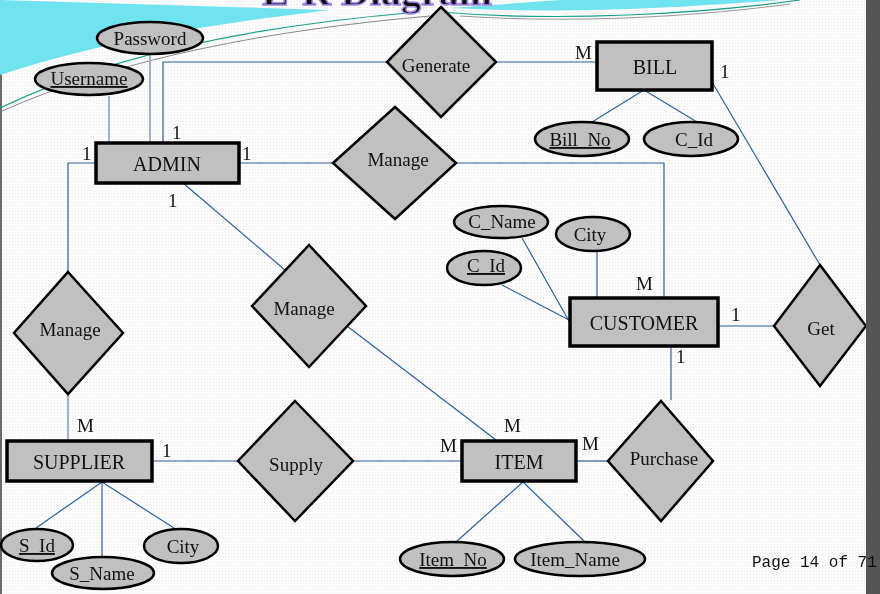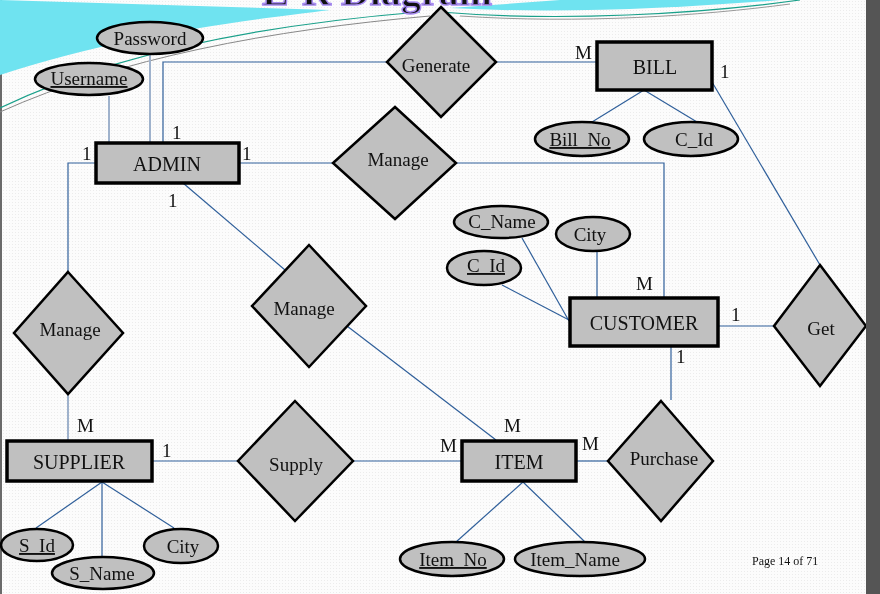--- a/index.html
+++ b/index.html
@@ -22,22 +22,22 @@
     .attr ellipse { fill: #c0c0c0; stroke: #000; stroke-width: 2.5; }
     .ln { stroke: #2f5f9a; stroke-width: 1.2; fill: none; }
     .ln-light { stroke: #9fb2cc; stroke-width: 2; fill: none; }
     text { font-family: "Liberation Serif", "DejaVu Serif", serif; fill: #111; }
     .lbl-ent { font-size: 20px; }
     .lbl-rel { font-size: 19px; }
     .lbl-attr { font-size: 19px; }
     .card { font-size: 19px; }
     #page-footer {
       position: absolute; left: 752px; top: 554px;
-      font-family: Liberation Serif, serif;
-      font-size: 12px; color: #111;
+      font-family: Liberation Mono, monospace;
+      font-size: 16px; color: #111;
     }
   </style>
 </head>
 <body>
 
 <div id="left-edge"></div>
 <div id="page"></div>
 <div id="right-edge"></div>
 
 <svg id="diagram" width="866" height="594">

